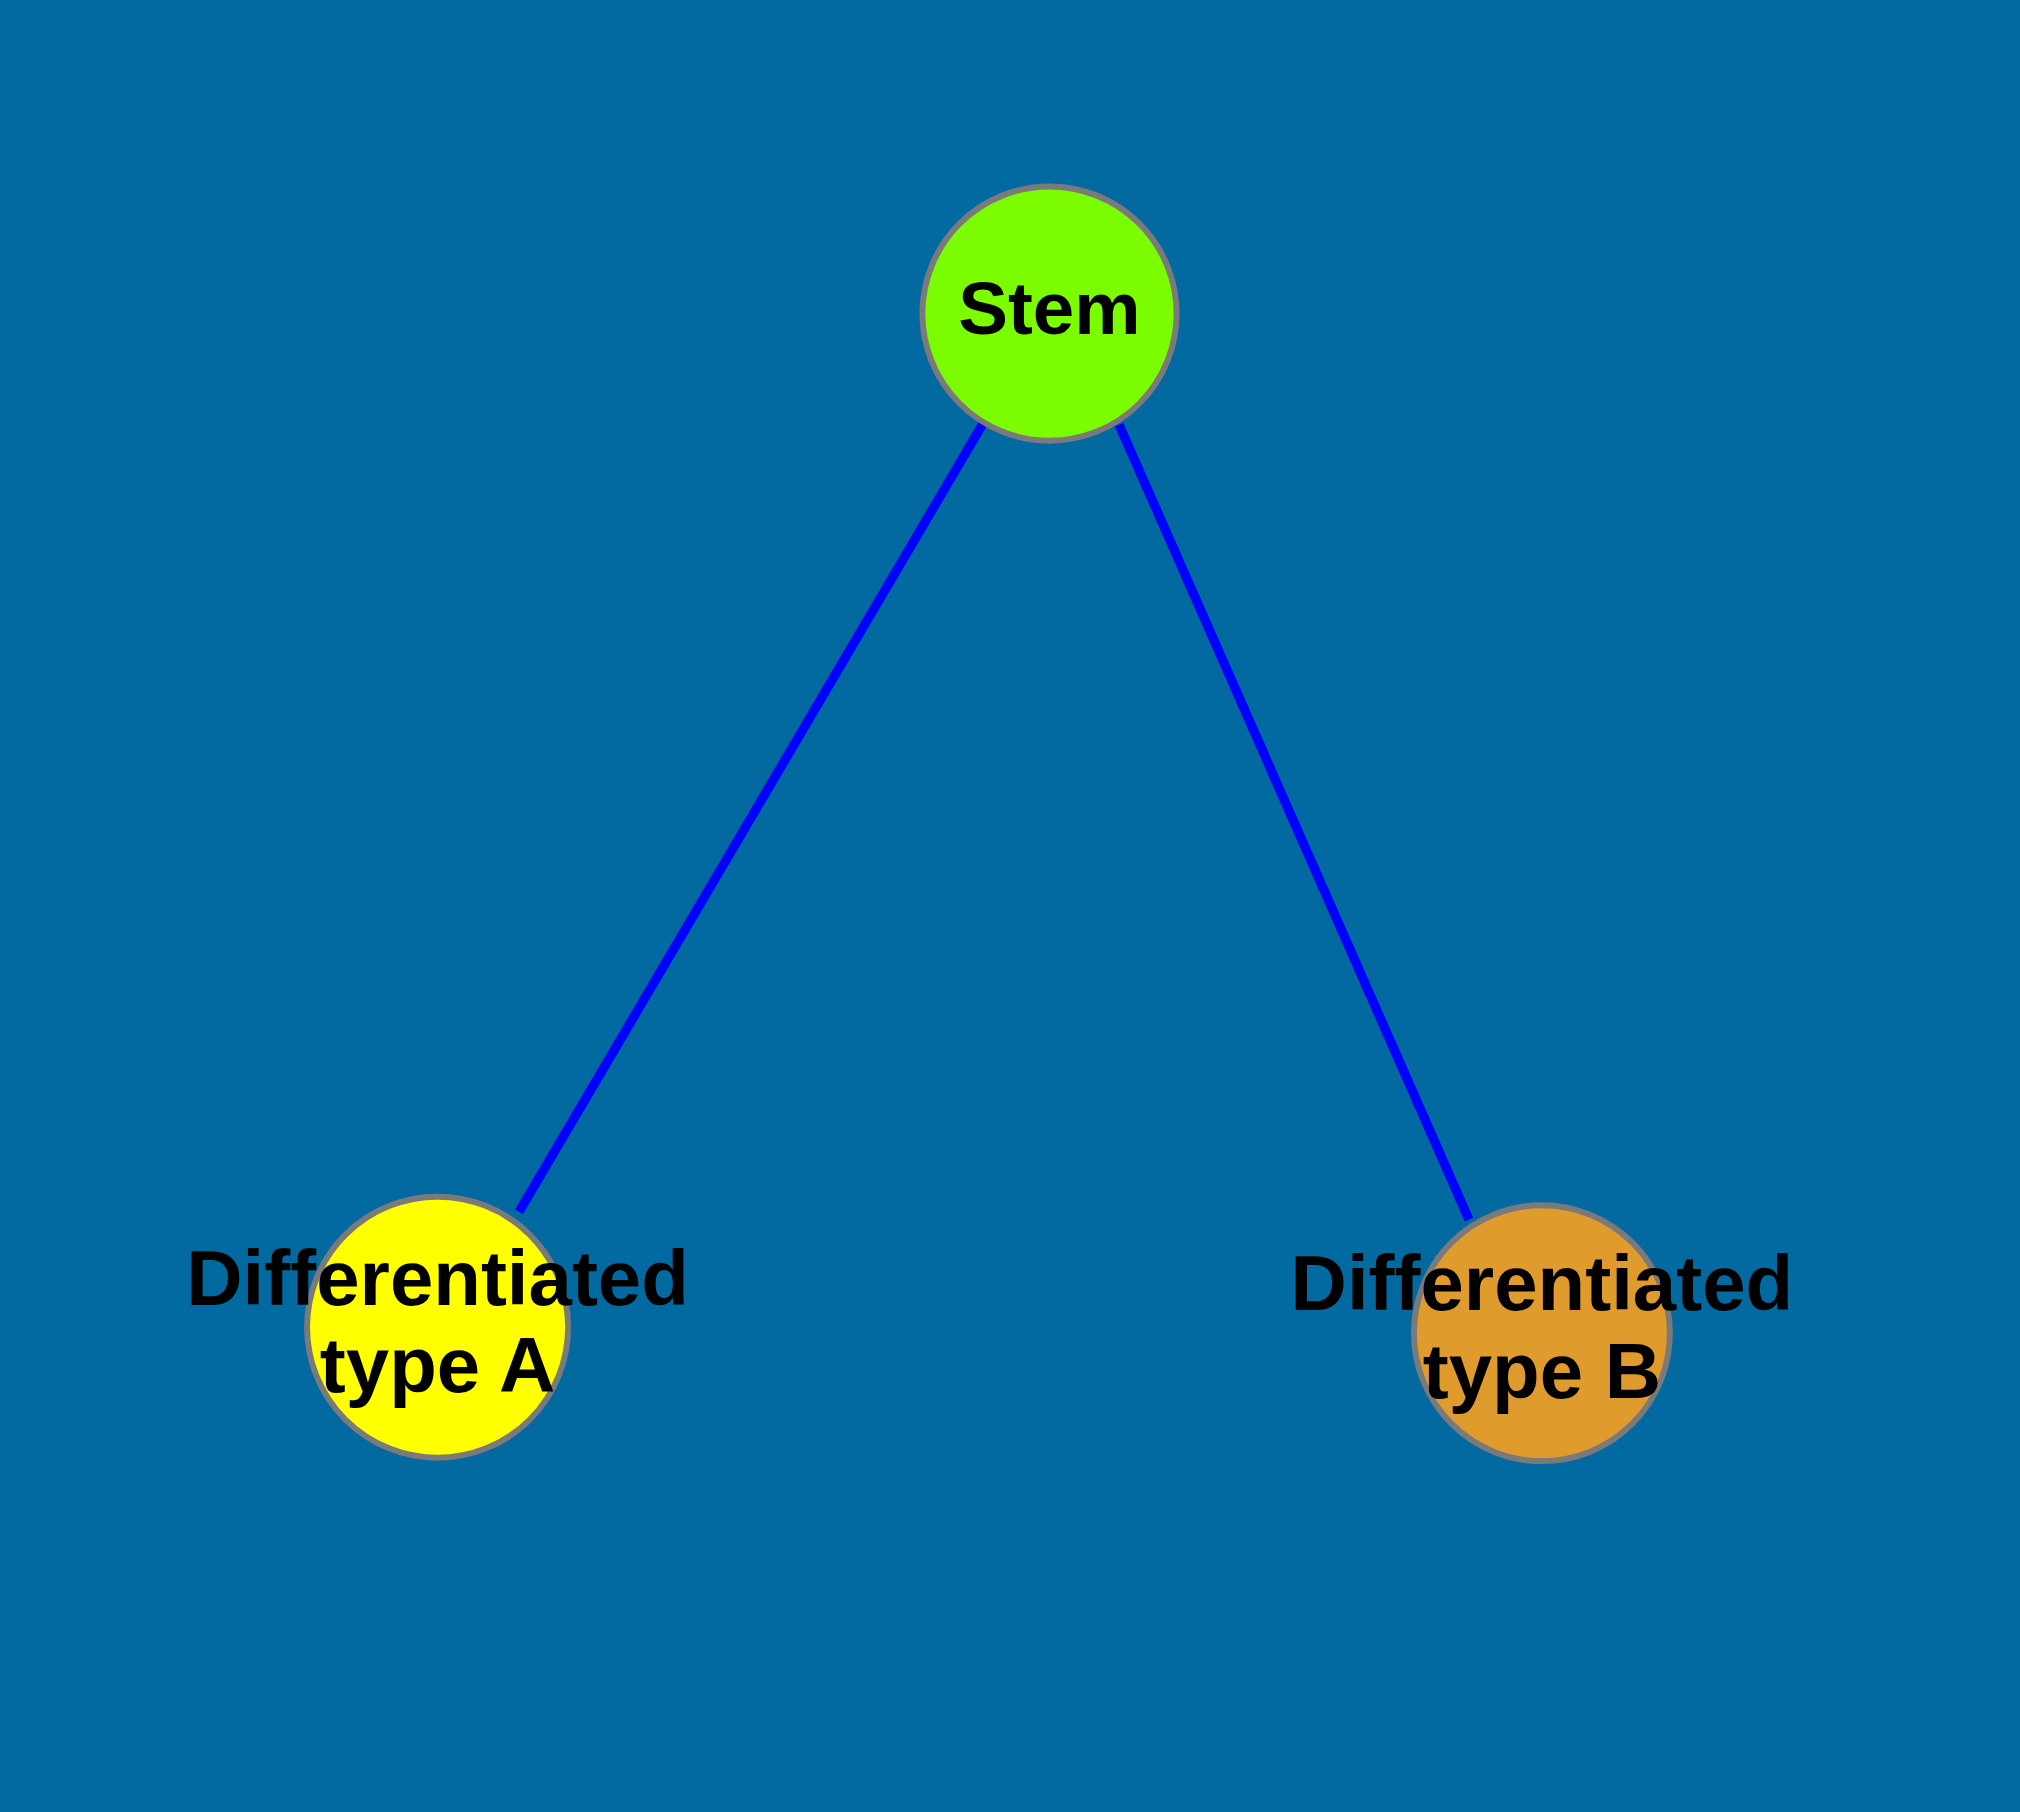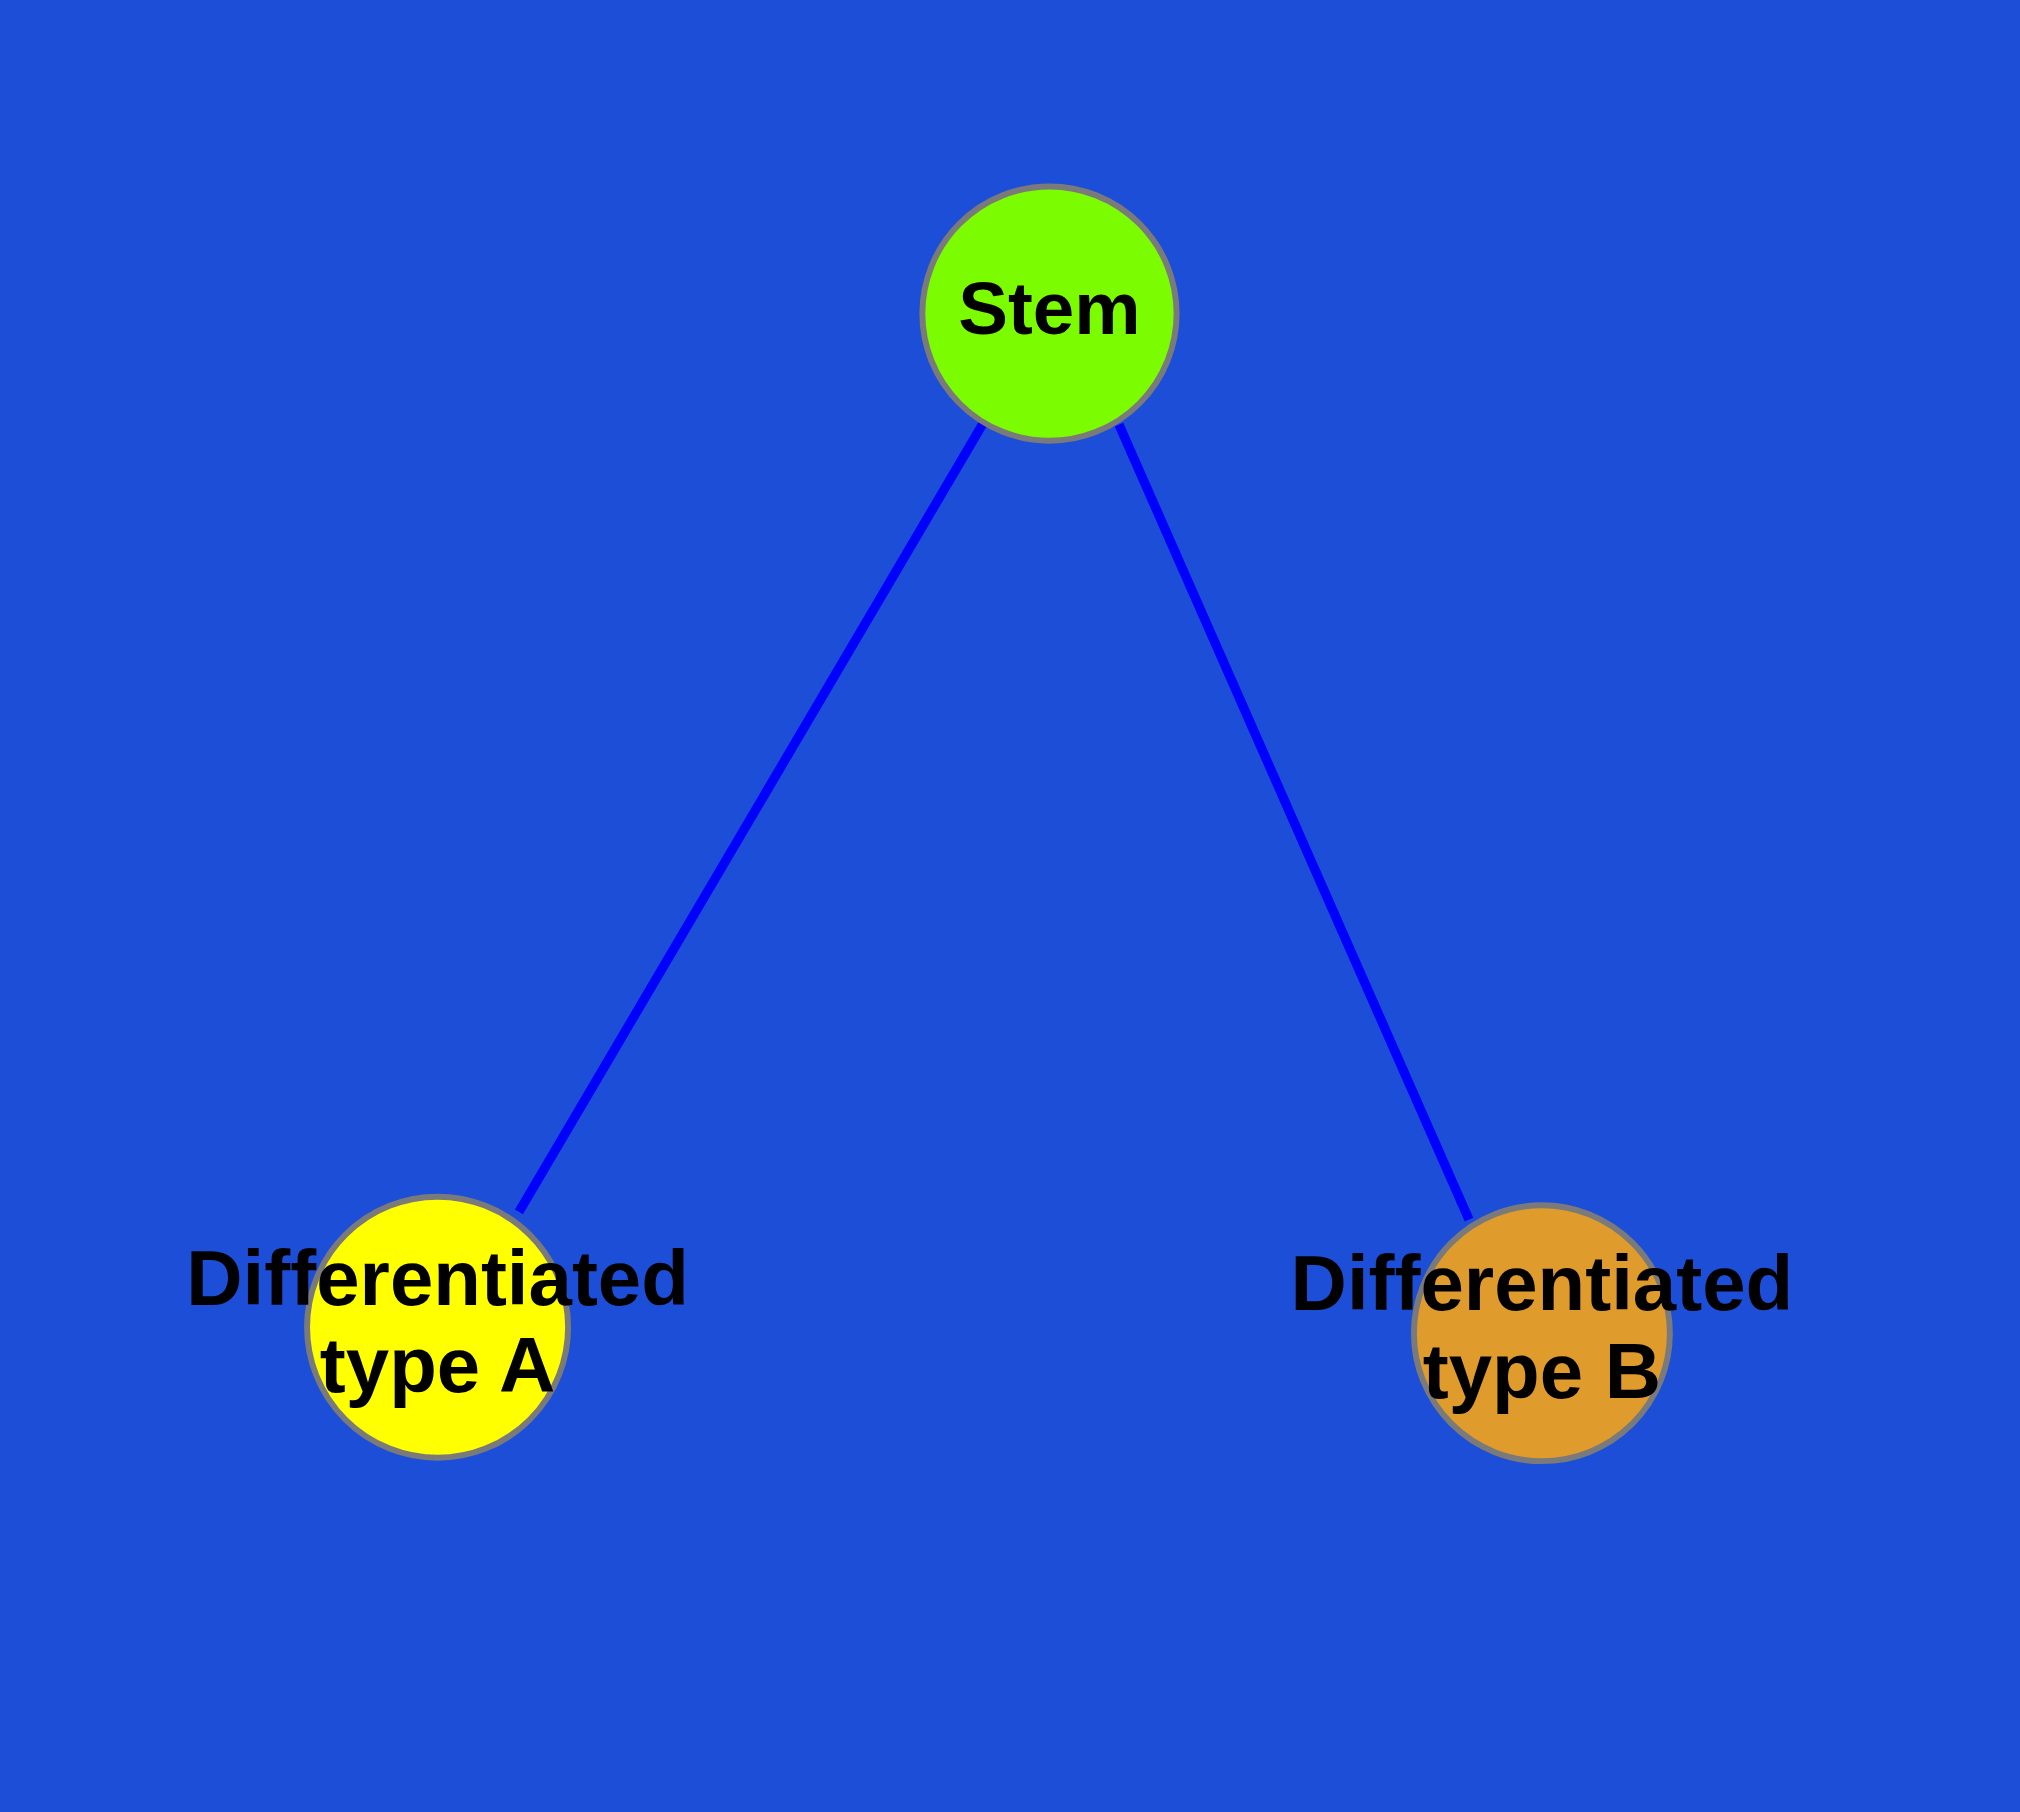--- a/index.html
+++ b/index.html
@@ -6,21 +6,21 @@
   html, body {
     margin: 0;
     padding: 0;
     background: #ffffff;
   }
   #canvas-root {
     position: relative;
     width: 2021px;
     height: 1812px;
     overflow: hidden;
-    background: #1d4ed8;
+    background: #0369a1;
     font-family: "Liberation Sans", "DejaVu Sans", sans-serif;
   }
   #graph-svg {
     position: absolute;
     left: 0;
     top: 0;
     width: 2021px;
     height: 1812px;
     display: block;
   }

